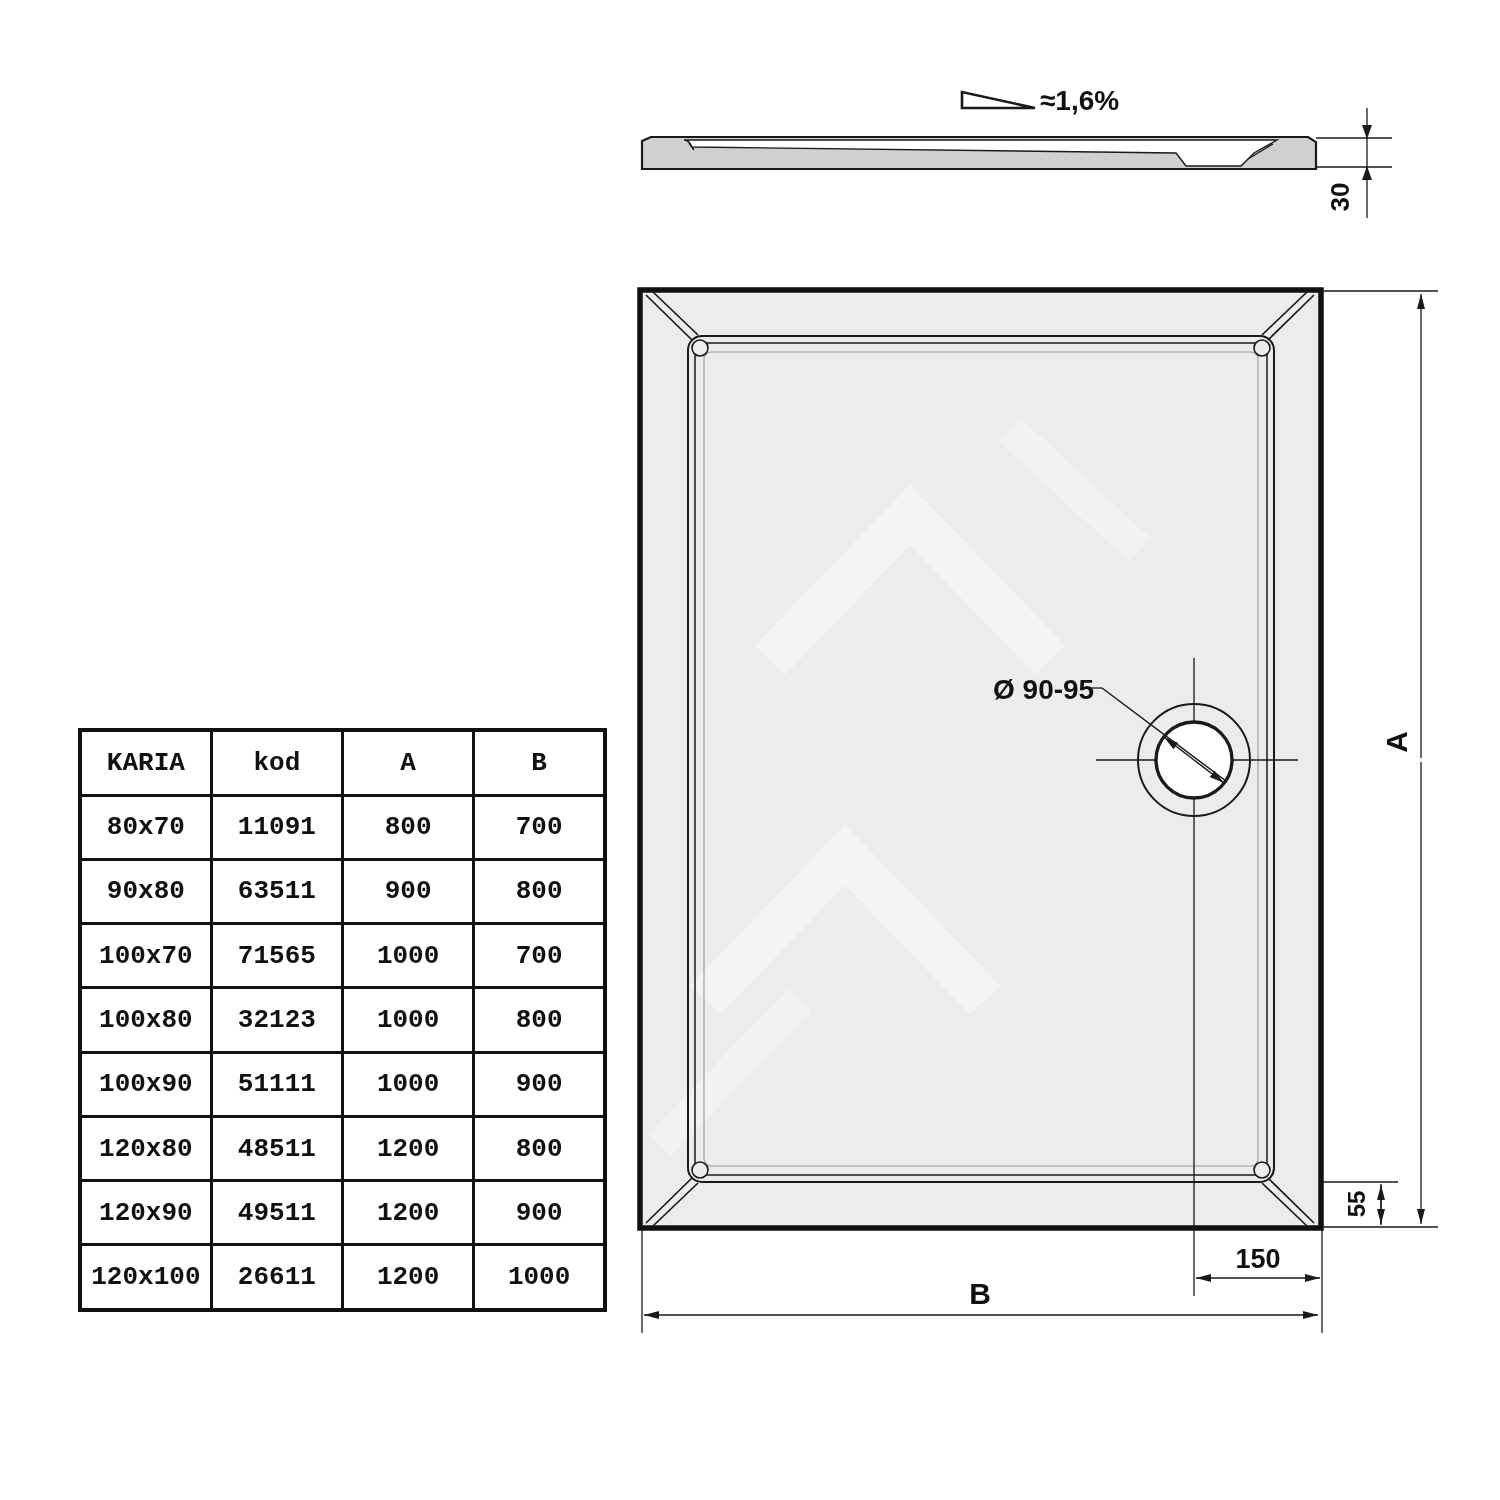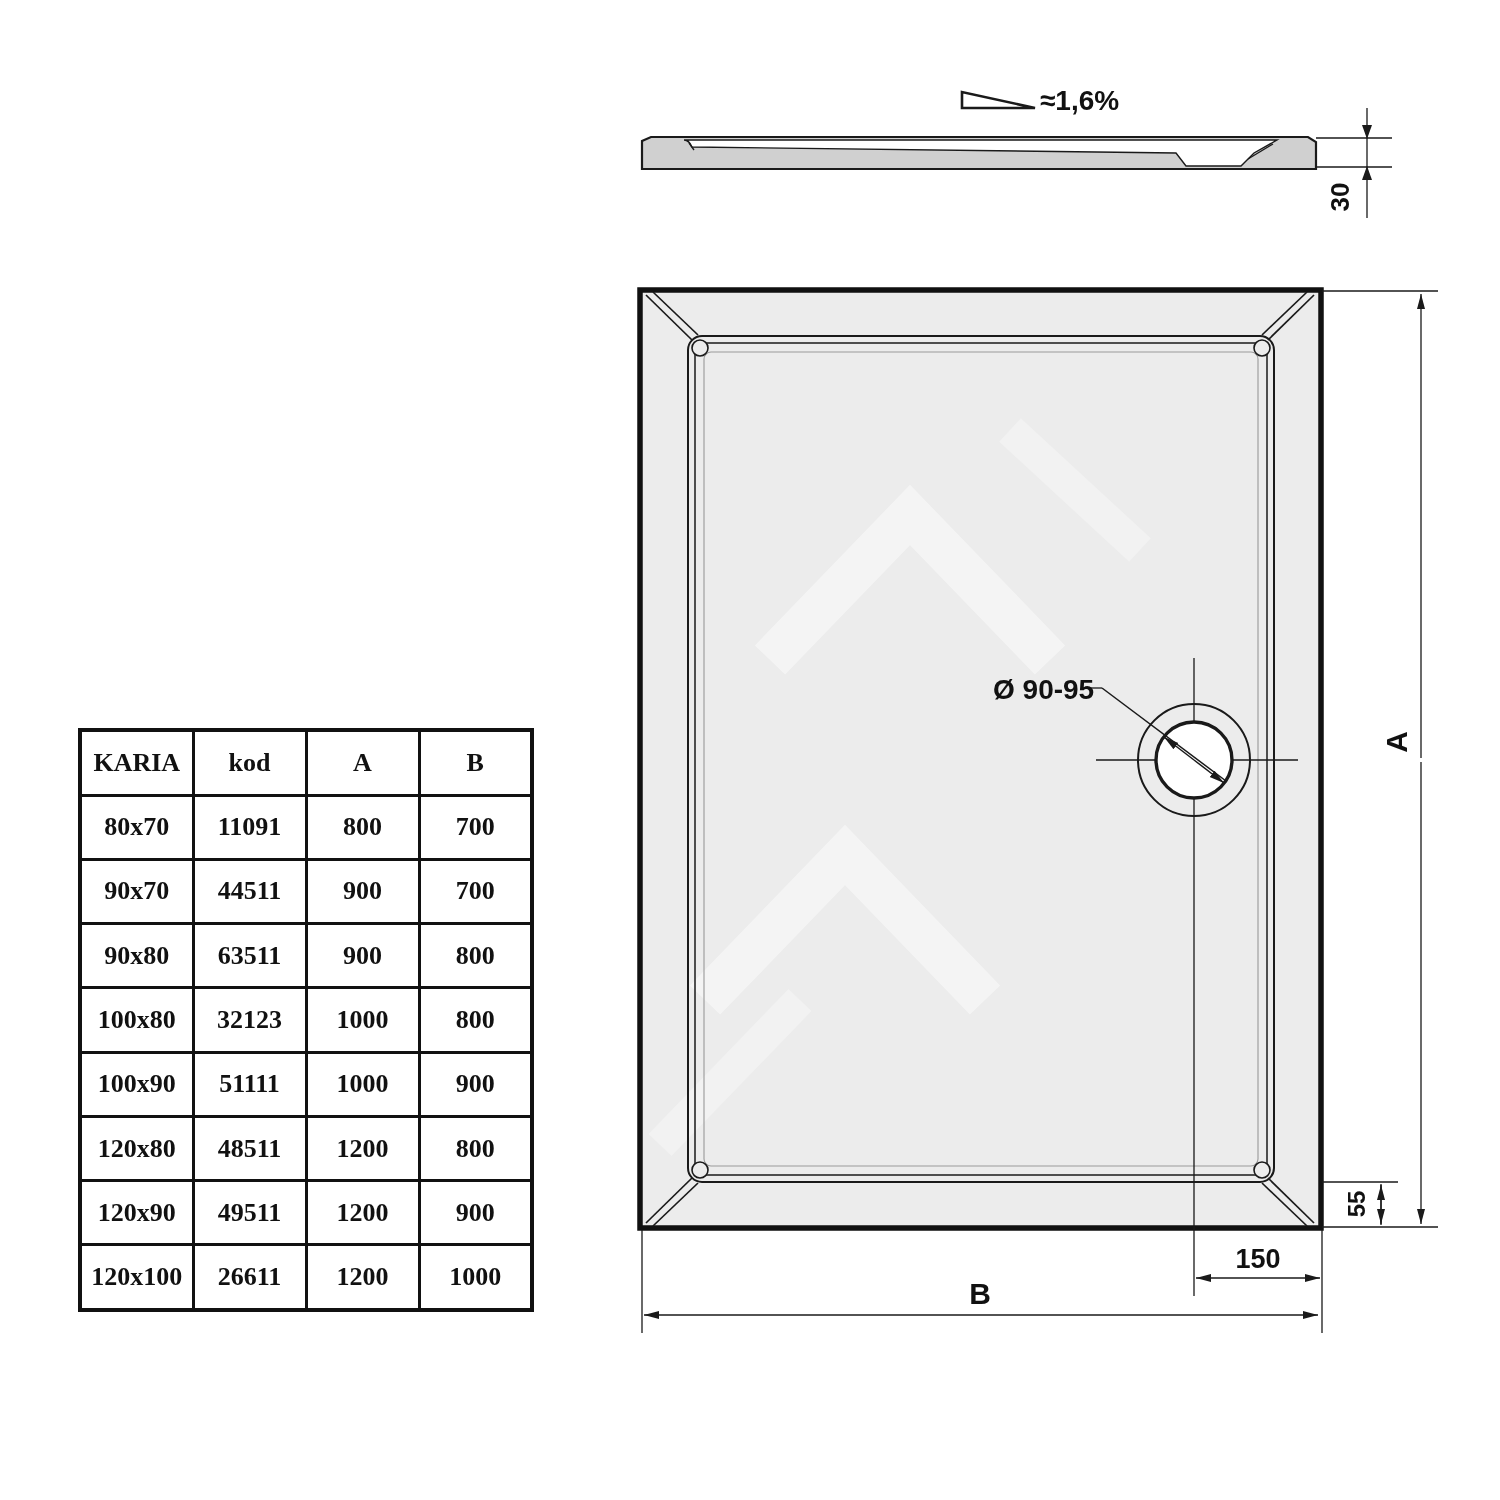--- a/index.html
+++ b/index.html
@@ -1,23 +1,23 @@
 <!DOCTYPE html>
 <html><head>
 <meta charset="utf-8">
 <style>
   html,body{margin:0;padding:0;background:#ffffff;}
   .canvas{position:relative;width:1500px;height:1500px;background:#ffffff;overflow:hidden;
           font-family:"Liberation Sans",sans-serif;}
   
   table.size-table{
-    position:absolute;left:78px;top:728px;width:456px;height:584px;
+    position:absolute;left:78px;top:728px;width:529px;height:584px;
     border-collapse:collapse;table-layout:fixed;background:#ffffff;
     border:4px solid #111;color:#111;
-    font-family:Liberation Serif, serif;font-size:26px;font-weight:700;
+    font-family:Liberation Mono, monospace;font-size:26px;font-weight:700;
   }
   table.size-table th, table.size-table td{
     border:3px solid #111;text-align:center;vertical-align:middle;
     padding:0;height:42px;font-weight:700;white-space:nowrap;overflow:hidden;
   }
   svg text{fill:#111;font-family:"Liberation Sans",sans-serif;font-weight:700;}
   .thin{stroke:#1a1a1a;stroke-width:1.3;fill:none;}
 </style>
 </head>
 <body>
@@ -32,30 +32,30 @@
       <th>A</th>
       <th>B</th>
     </tr>
     <tr>
       <td>80x70</td>
       <td>11091</td>
       <td>800</td>
       <td>700</td>
     </tr>
     <tr>
-      <td>90x70</td>
-      <td>44511</td>
-      <td>900</td>
-      <td>700</td>
-    </tr>
-    <tr>
       <td>90x80</td>
       <td>63511</td>
       <td>900</td>
       <td>800</td>
+    </tr>
+    <tr>
+      <td>100x70</td>
+      <td>71565</td>
+      <td>1000</td>
+      <td>700</td>
     </tr>
     <tr>
       <td>100x80</td>
       <td>32123</td>
       <td>1000</td>
       <td>800</td>
     </tr>
     <tr>
       <td>100x90</td>
       <td>51111</td>

